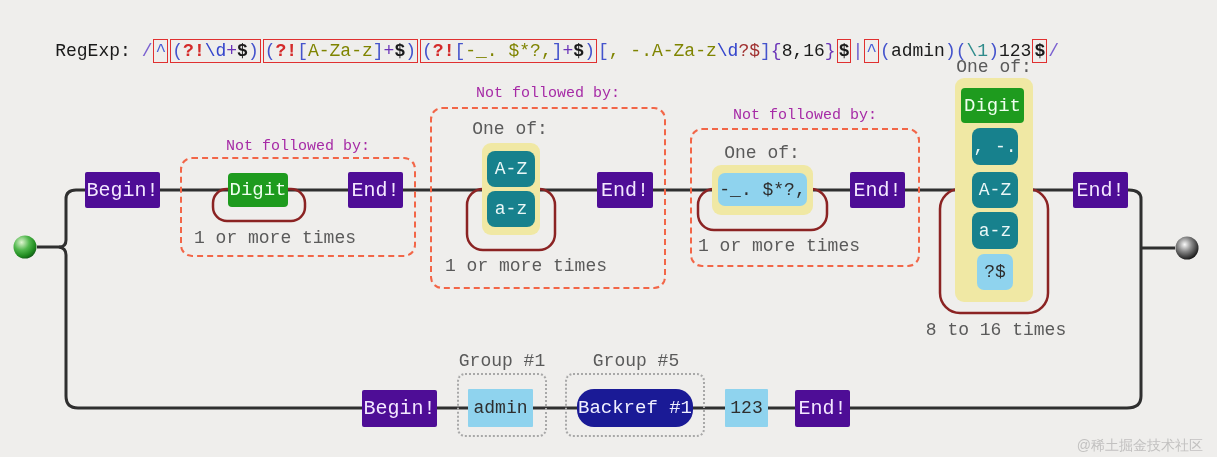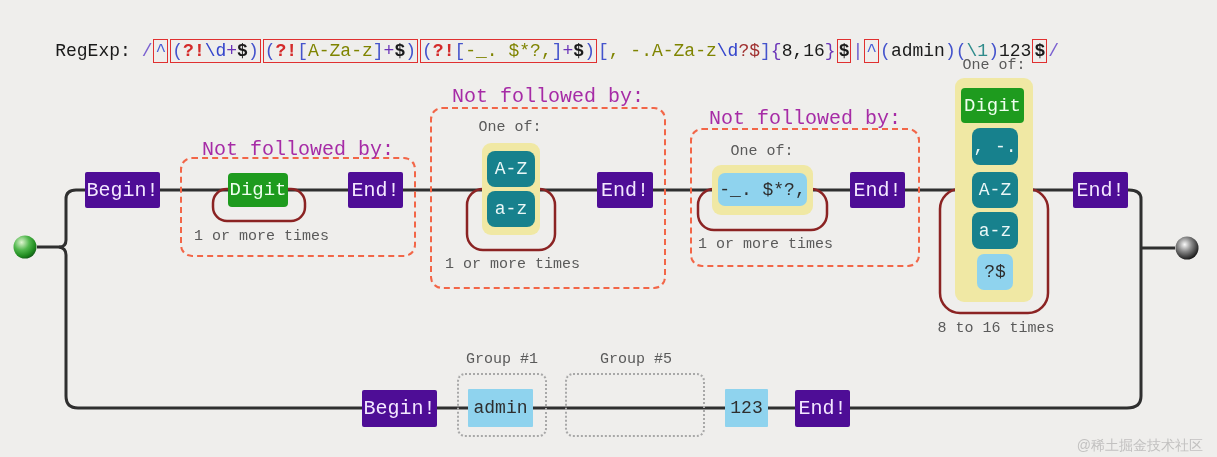--- a/index.html
+++ b/index.html
@@ -42,23 +42,23 @@
   .assert   { background:var(--assertion-box,#4e0d96); color:#f3e7ff; border-radius:2px; font-size:20px; }
   .greenbox { background:var(--literal-green,#1e9b1e); color:#efffef; border-radius:4px; }
   .tealbox  { background:var(--class-teal,#17818d); color:#eaf7f7; border-radius:8px; font-size:18px; }
   .bluebox  { background:var(--class-blue,#8fd3ee); color:#2e2e2e; border-radius:7px; font-size:18px; }
   .bluebox.square { border-radius:1px; }
   .backrefbox { background:var(--backref-navy,#1a1a96); color:#efefff; border-radius:17px; }
   .container-yellow { position:absolute; background:var(--class-container,#f0e8a4); border-radius:9px; }
   .dashed-box { position:absolute; border:2px dashed var(--assertion-dashed,#f26648); border-radius:12px; box-sizing:border-box; }
   .dotted-box { position:absolute; border:2px dotted var(--group-dotted,#a8a8a8); border-radius:8px; box-sizing:border-box; }
 
-  .lbl { position:absolute; font-size:15px; color:var(--label-gray,#5a5a5a); white-space:pre; }
+  .lbl { position:absolute; font-size:18px; color:var(--label-gray,#5a5a5a); white-space:pre; }
   .lbl.center { transform:translateX(-50%); }
-  .lbl-assert { color:var(--assertion-label,#a62ba6); font-size:20px; }
+  .lbl-assert { color:var(--assertion-label,#a62ba6); font-size:15px; }
   .watermark {
     position:absolute; right:14px; top:421px; font-size:14px;
     color:var(--watermark,#c2c1c0); font-family:"Liberation Sans","DejaVu Sans",sans-serif;margin-top:16px;
   }
 </style>
 </head>
 <body>
 
 <div class="frame">
 
@@ -126,17 +126,18 @@
   <div class="node bluebox" style="left:977px;top:254px;width:36px;height:36px;">?$</div>
   <div class="lbl center" style="left:996px;top:320px;">8 to 16 times</div>
   <div class="node assert" style="left:1073px;top:172px;width:55px;height:36px;">End!</div>
 
   <div class="node assert" style="left:362px;top:390px;width:75px;height:37px;">Begin!</div>
   <div class="lbl center" style="left:502px;top:351px;">Group #1</div>
   <div class="dotted-box" style="left:457px;top:373px;width:90px;height:64px;"></div>
   <div class="node bluebox square" style="left:468px;top:389px;width:65px;height:38px;">admin</div>
   <div class="lbl center" style="left:636px;top:351px;">Group #5</div>
   <div class="dotted-box" style="left:565px;top:373px;width:140px;height:64px;"></div>
+  <div class="node backrefbox" style="left:577px;top:389px;width:116px;height:38px;">Backref #1</div>
   <div class="node bluebox square" style="left:725px;top:389px;width:43px;height:38px;">123</div>
   <div class="node assert" style="left:795px;top:390px;width:55px;height:37px;">End!</div>
 
   <div class="watermark">@稀土掘金技术社区</div>
 </div>
 
 </body></html>

